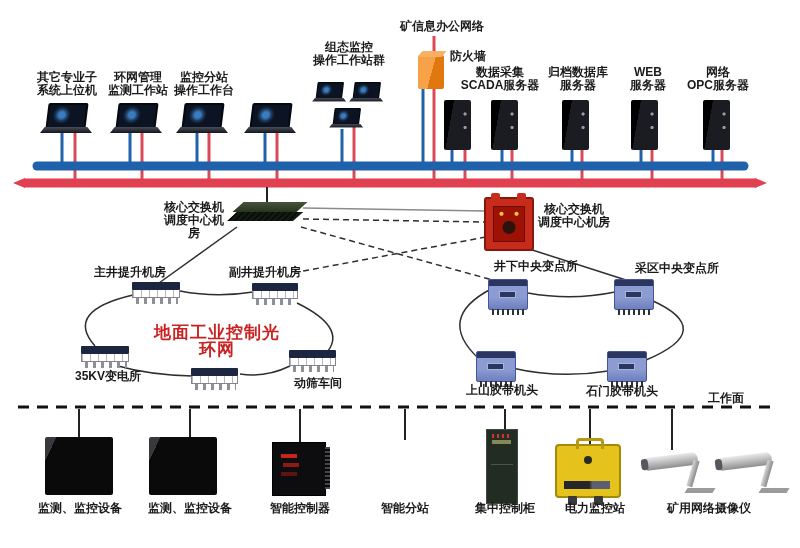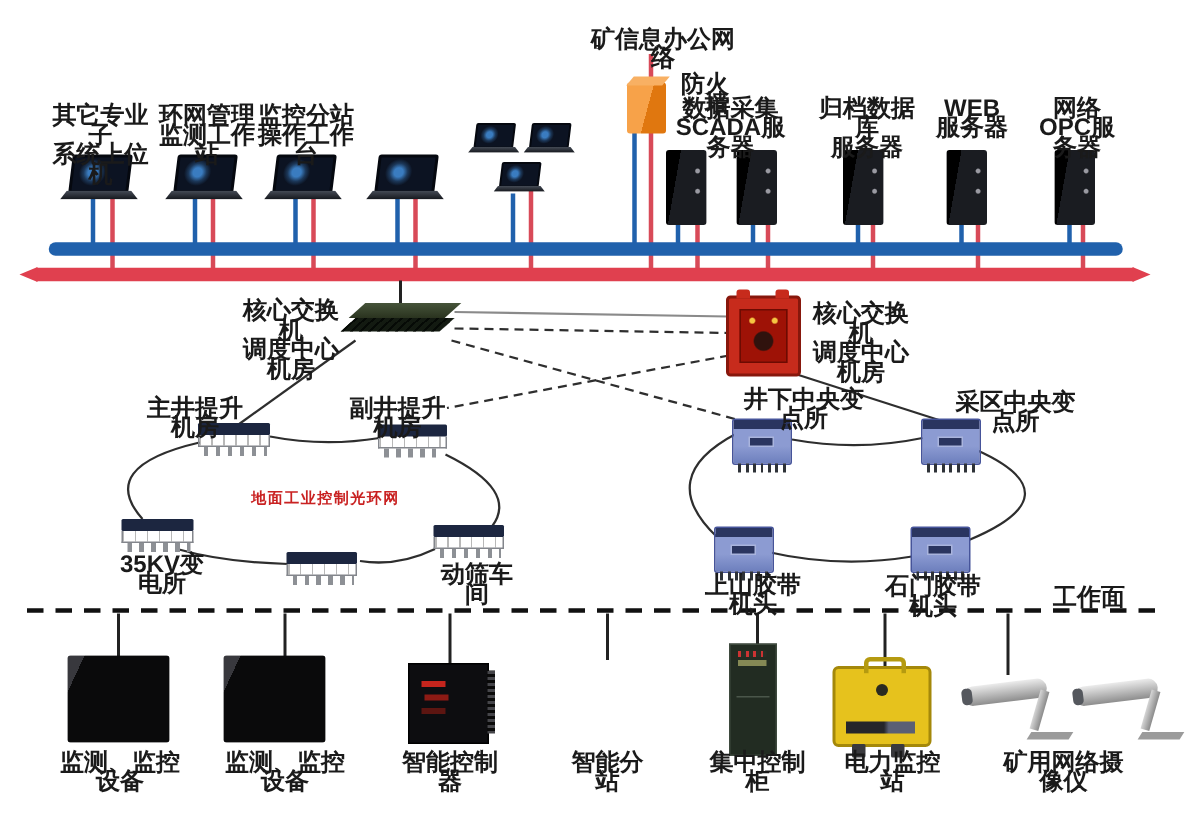--- a/index.html
+++ b/index.html
@@ -1,21 +1,21 @@
 <!DOCTYPE html>
 <html style="--bus-blue: #2061ac; --bus-red: #e0404f; --ring-title-red: #c92222; --firewall-orange: #ee8324; --text: #1a1a1a;"><head>
 <meta charset="utf-8">
 <style>
   html,body{margin:0;padding:0;background:#fff;}
   #canvas{position:relative;width:800px;height:548px;background:#fff;overflow:hidden;
           font-family:"Liberation Sans","DejaVu Sans",sans-serif;}
   svg#wires{position:absolute;left:0;top:0;z-index:1;}
-  .lbl{position:absolute;z-index:6;font-weight:bold;font-size:16px;line-height:13px;color:var(--text,#1a1a1a);
+  .lbl{position:absolute;z-index:6;font-weight:bold;font-size:12px;line-height:13px;color:var(--text,#1a1a1a);
        text-align:center;white-space:pre-line;}
-  .ring-title{color:var(--ring-title-red,#c92222);font-size:10px;line-height:17px;letter-spacing:1px;font-weight:bold;}
+  .ring-title{color:var(--ring-title-red,#c92222);font-size:17px;line-height:17px;letter-spacing:1px;font-weight:bold;}
 
   
   .busb{stroke:var(--bus-blue,#2061ac);stroke-width:9;stroke-linecap:round;}
   .busr{stroke:var(--bus-red,#e0404f);stroke-width:9;}
   .busr-cap{fill:var(--bus-red,#e0404f);}
   .lnb{stroke:var(--bus-blue,#2061ac);stroke-width:3;}
   .lnr{stroke:#d84a58;stroke-width:3;}
   .conn{stroke:#2e2e2e;stroke-width:1.5;fill:none;}
   .conn-gray{stroke:#8a8a8a;stroke-width:1.5;}
   .dash{stroke-dasharray:6 4;}
@@ -188,34 +188,36 @@
       <line class="drop2" x1="672" y1="409" x2="672" y2="450"></line>
     </g>
   </svg>
 
   <div class="lbl" style="left:101px;top:71px;width:74px;">环网管理
 监测工作站</div>
   <div class="lbl" style="left:28px;top:71px;width:78px;">其它专业子
 系统上位机</div>
   <div class="lbl" style="left:167px;top:71px;width:74px;">监控分站
 操作工作台</div>
+  <div class="lbl" style="left:306px;top:41px;width:86px;">组态监控
+操作工作站群</div>
 
   <div class="dev laptop" style="left:40px;top:103px;"></div>
   <div class="dev laptop" style="left:110px;top:103px;"></div>
   <div class="dev laptop" style="left:176px;top:103px;"></div>
   <div class="dev laptop" style="left:244px;top:103px;"></div>
   <div class="dev laptop sm" style="left:312px;top:82px;"></div>
   <div class="dev laptop sm" style="left:349px;top:82px;"></div>
   <div class="dev laptop sm" style="left:329px;top:108px;"></div>
 
   <div class="lbl" style="left:394px;top:20px;width:96px;">矿信息办公网络</div>
   <div class="lbl" style="left:446px;top:50px;width:40px;text-align:right;">防火墙</div>
   <div class="dev firewall" style="left:418px;top:55px;"></div>
 
-  <div class="lbl" style="left:445px;top:66px;width:84px;">数据采集
+  <div class="lbl" style="left:458px;top:66px;width:84px;">数据采集
 SCADA服务器</div>
   <div class="lbl" style="left:544px;top:66px;width:68px;">归档数据库
 服务器</div>
   <div class="lbl" style="left:621px;top:66px;width:54px;">WEB
 服务器</div>
   <div class="lbl" style="left:685px;top:66px;width:66px;">网络
 OPC服务器</div>
 
   <div class="dev server" style="left:444px;top:100px;"></div>
   <div class="dev server" style="left:491px;top:100px;"></div>

